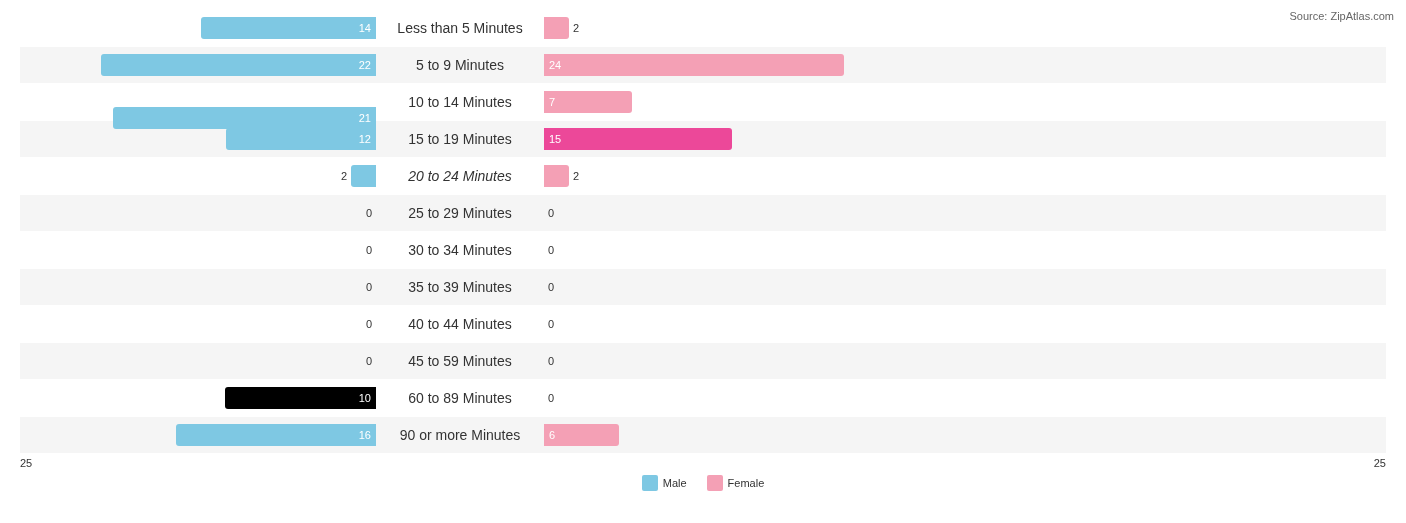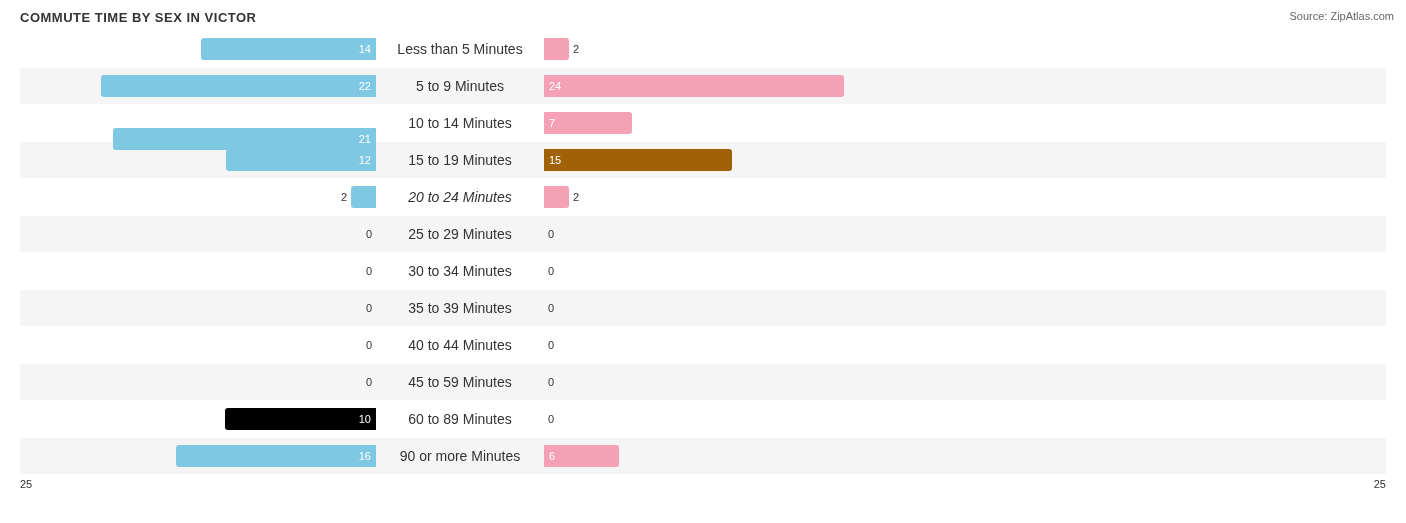--- a/index.html
+++ b/index.html
@@ -124,21 +124,20 @@
       margin-top: 4px;
       padding: 0 0px;
     }
     .axis-left { text-align: left; }
     .axis-right { text-align: right; }
   </style>
 </head>
 <body>
 
 <div class="chart-container">
-  <div class="chart-title">COMMUTE TIME BY SEX IN VICTOR</div>
   <div class="source-text">Source: ZipAtlas.com</div>
 
   <div class="rows-area" id="rows-area">
   <div class="chart-row">
         <div class="left-section" style="width: 360px;">
           <div class="male-bar" style="width: 175px; background: rgb(126, 200, 227);">
             <span class="bar-label-inside">14</span>
           </div>
         </div>
         <div class="center-label" style="width: 160px;">Less than 5 Minutes</div>
@@ -174,21 +173,21 @@
         </div>
       </div>
       <div class="chart-row">
         <div class="left-section" style="width: 360px;">
           <div class="male-bar" style="width: 150px; background: rgb(126, 200, 227);">
             <span class="bar-label-inside">12</span>
           </div>
         </div>
         <div class="center-label" style="width: 160px;">15 to 19 Minutes</div>
         <div class="right-section" style="width: 360px;">
-          <div class="female-bar" style="width: 188px; background: #a16207;">
+          <div class="female-bar" style="width: 188px; background: #ec4899;">
             <span class="bar-label-inside">15</span>
           </div>
         </div>
       </div>
       <div class="chart-row">
         <div class="left-section" style="width: 360px;">
           <div class="male-bar" style="width: 25px; background: rgb(126, 200, 227);"></div>
           <span style="font-size: 11px; color: rgb(51, 51, 51); position: absolute; right: 33px;">2</span>
         </div>
         <div class="center-label" style="width: 160px; font-style: italic;">20 to 24 Minutes</div>
@@ -266,13 +265,23 @@
           </div>
         </div>
       </div>
     </div>
 
   <div class="bottom-axis">
     <span class="axis-left">25</span>
     <span class="axis-right">25</span>
   </div>
 
+  <div class="legend-area">
+    <div class="legend-item">
+      <div class="legend-box" id="male-legend-box" style="background: rgb(126, 200, 227);"></div>
+      <span>Male</span>
+    </div>
+    <div class="legend-item">
+      <div class="legend-box" id="female-legend-box" style="background: rgb(244, 160, 181);"></div>
+      <span>Female</span>
+    </div>
+  </div>
 </div>
 
 </body></html>

